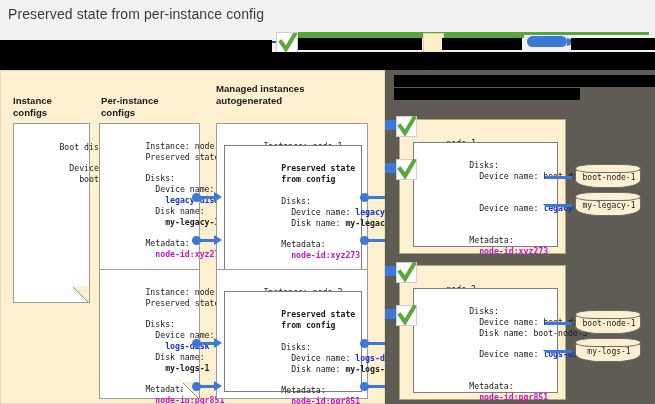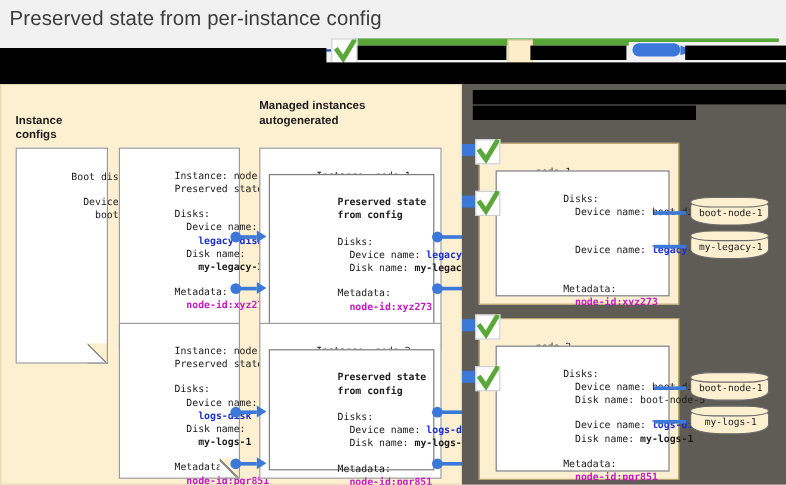--- a/index.html
+++ b/index.html
@@ -7,21 +7,21 @@
     width:655px;height:404px;overflow:hidden;
     background:#f1f1f1;
     font-family:"Liberation Sans", sans-serif;
     -webkit-font-smoothing:antialiased;
   }
   .page{position:relative;width:655px;height:404px;}
 
   
   .caption{
     position:absolute;left:8px;top:6px;
-    font-size:17px;color:#3c3c3c;
+    font-size:14px;color:#3c3c3c;
     letter-spacing:.1px;
   }
 
   
   .legend{position:absolute;left:276px;top:31px;width:379px;height:22px;}
   .lg-green-line{position:absolute;background:#57a639;height:3px;}
   .lg-blue-line{position:absolute;background:#2257c4;height:1.5px;}
   .lg-chk{
     position:absolute;left:0px;top:1px;width:20px;height:20px;
     background:#ffffff;border:1px solid #cfcfcf;
@@ -150,20 +150,24 @@
     <span class="redact" style="left:166px;top:7px;width:80px;height:12px;"></span>
     <span class="redact" style="left:295px;top:7px;width:84px;height:12px;"></span>
   </div>
   <div class="redact" style="left:0px;top:52px;width:655px;height:18px;"></div>
   <div class="redact" style="left:0px;top:40px;width:272px;height:13px;"></div>
 
   <div class="panel-left">
 
     <div class="col-head h1">
       <div>Instance</div>
+      <div>configs</div>
+    </div>
+    <div class="col-head h2">
+      <div>Per-instance</div>
       <div>configs</div>
     </div>
     <div class="col-head h3">
       <div>Managed instances</div>
       <div>autogenerated</div>
     </div>
 
     <div class="card" style="left:12px;top:52px;width:77px;height:180px;">
       <div class="mono" style="position:absolute;left:6px;top:7px;">
         <span>Boot disk:</span>
@@ -388,23 +392,20 @@
         </div>
         <div class="mono" style="position:absolute;left:6px;top:17px;">
           <span>  Device name: boot-disk</span>
         </div>
         <div class="mono" style="position:absolute;left:6px;top:28px;">
           <span>  Disk name: boot-node-5</span>
         </div>
         <div class="mono" style="position:absolute;left:6px;top:49px;">
           <span>  Device name: </span><span class="blue">logs-disk</span>
         </div>
-        <div class="mono" style="position:absolute;left:6px;top:60px;">
-          <span>  Disk name: </span><span class="bold">my-logs-1</span>
-        </div>
         <div class="mono" style="position:absolute;left:6px;top:81px;">
           <span>Metadata:</span>
         </div>
         <div class="mono magenta" style="position:absolute;left:6px;top:92px;">
           <span>  node-id:pqr851</span>
         </div>
       </div>
     </div>
 
     <div class="chkbox" style="left:11px;top:192px;">

